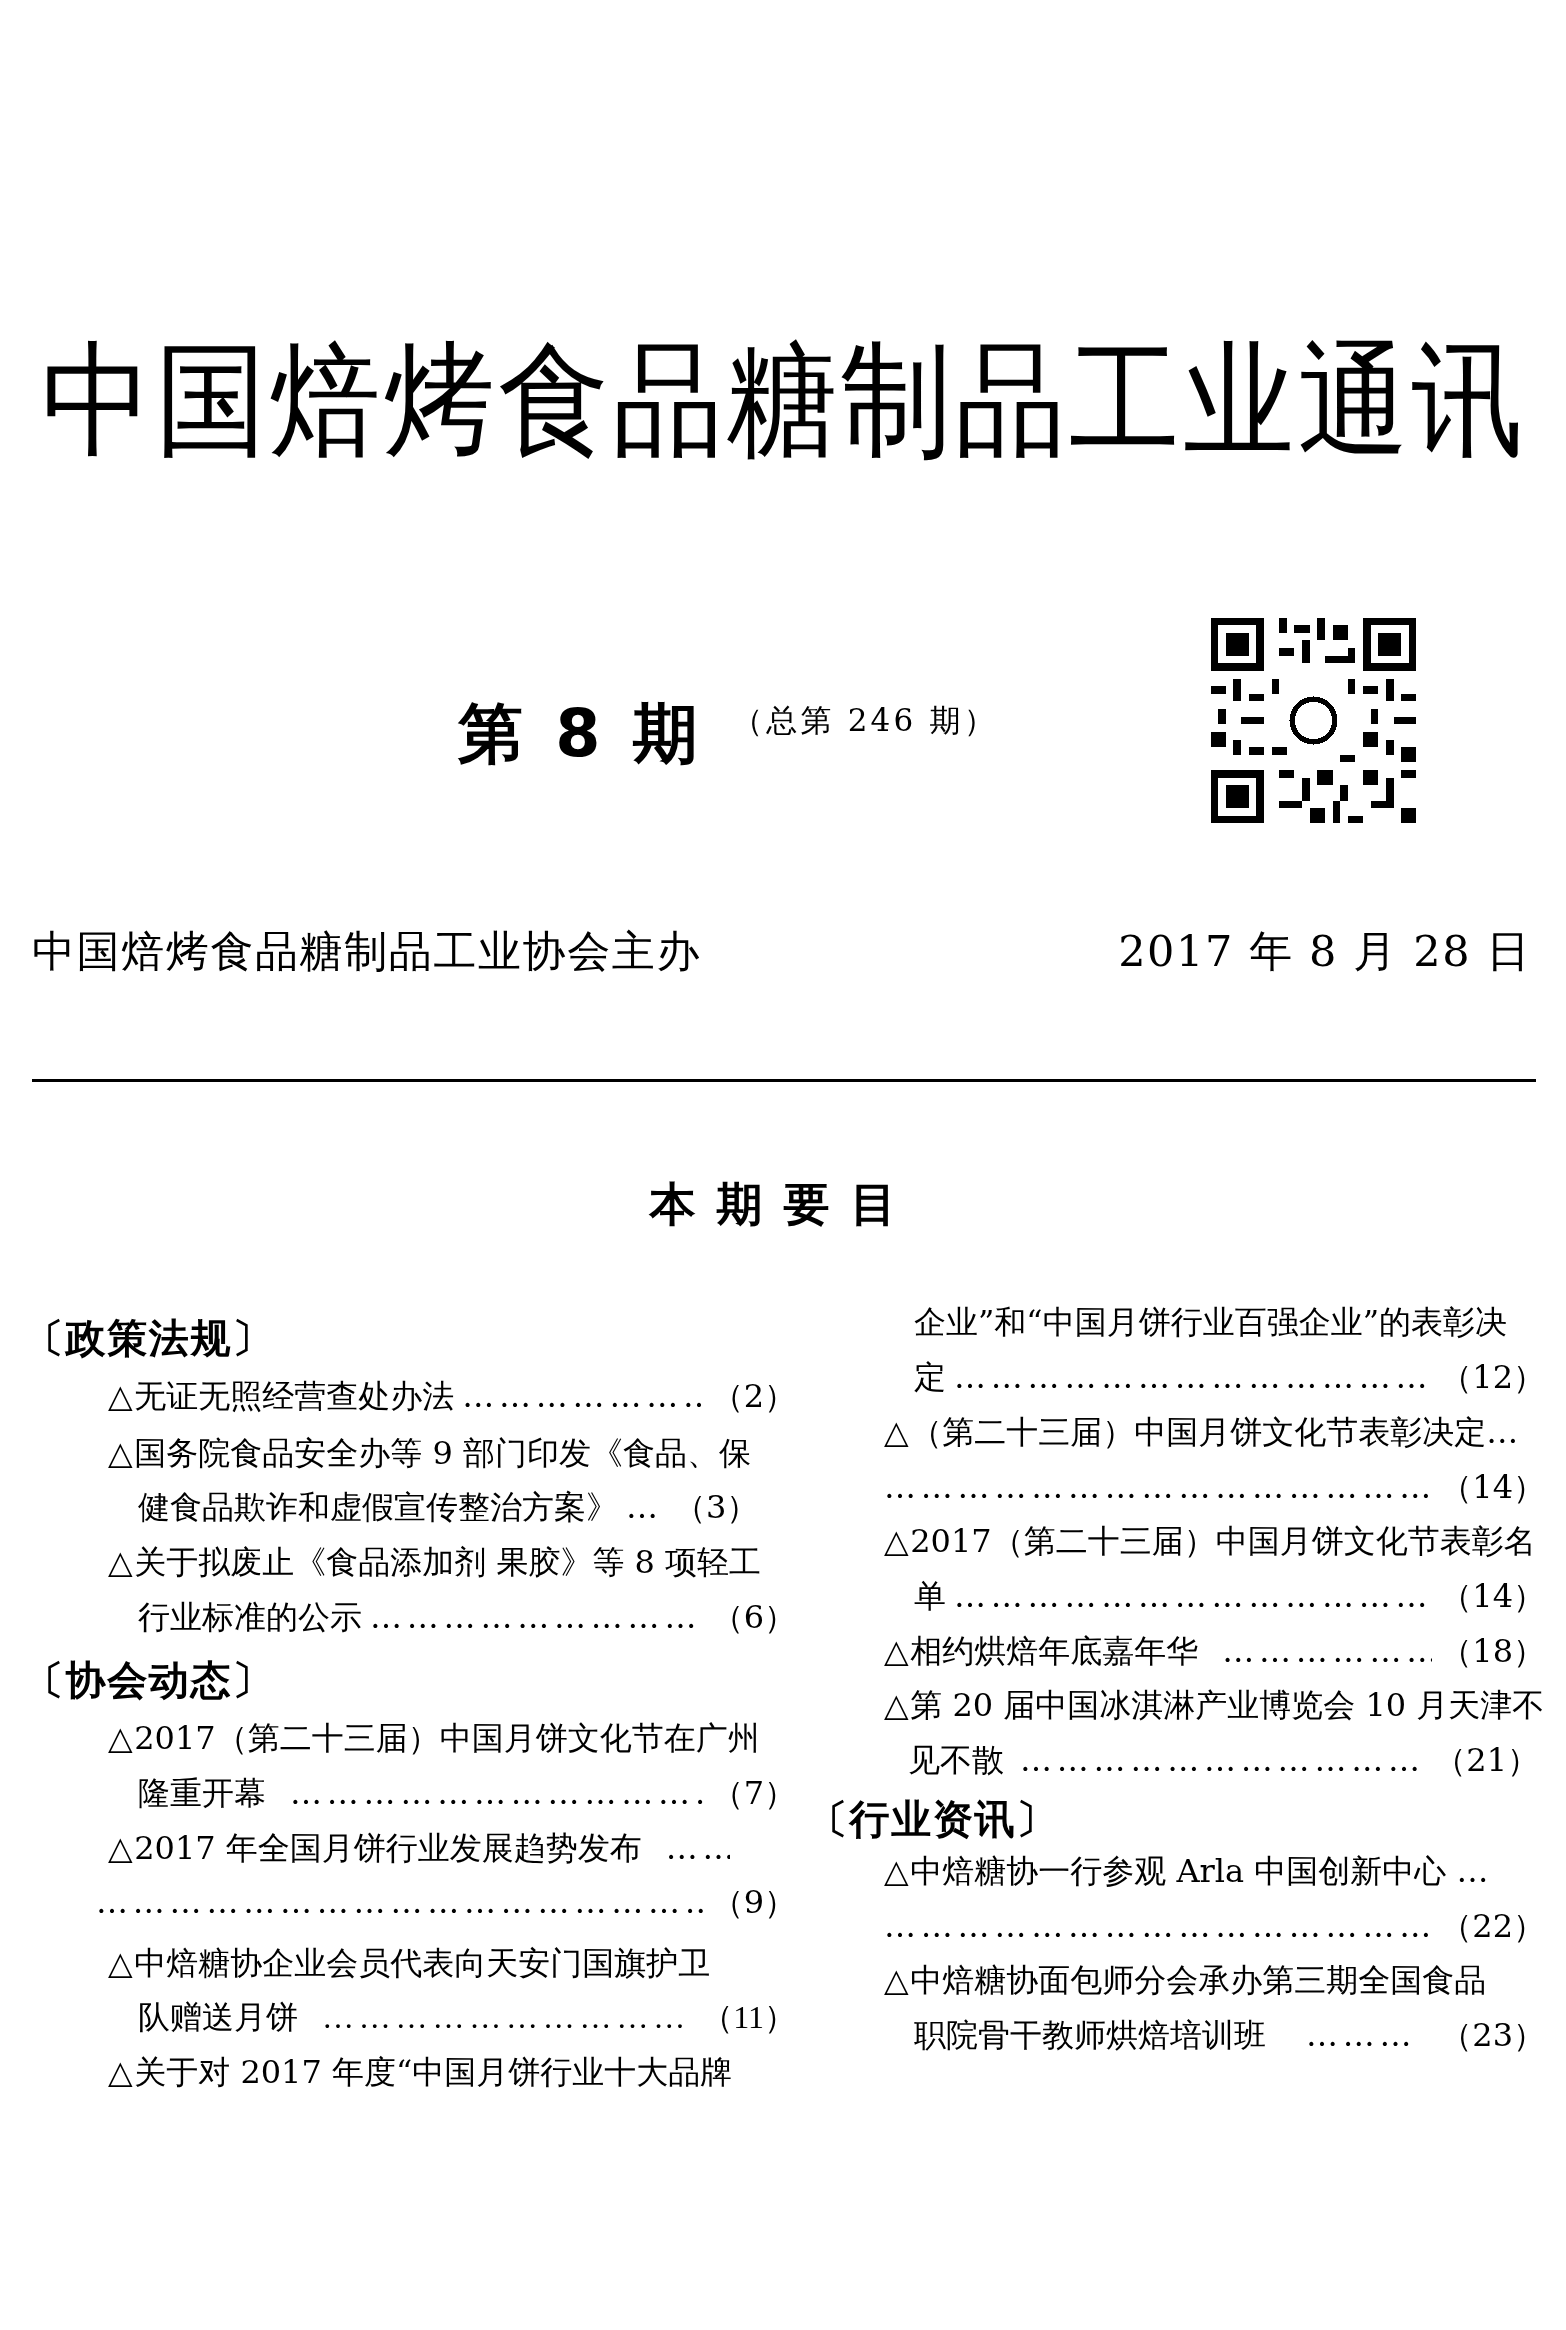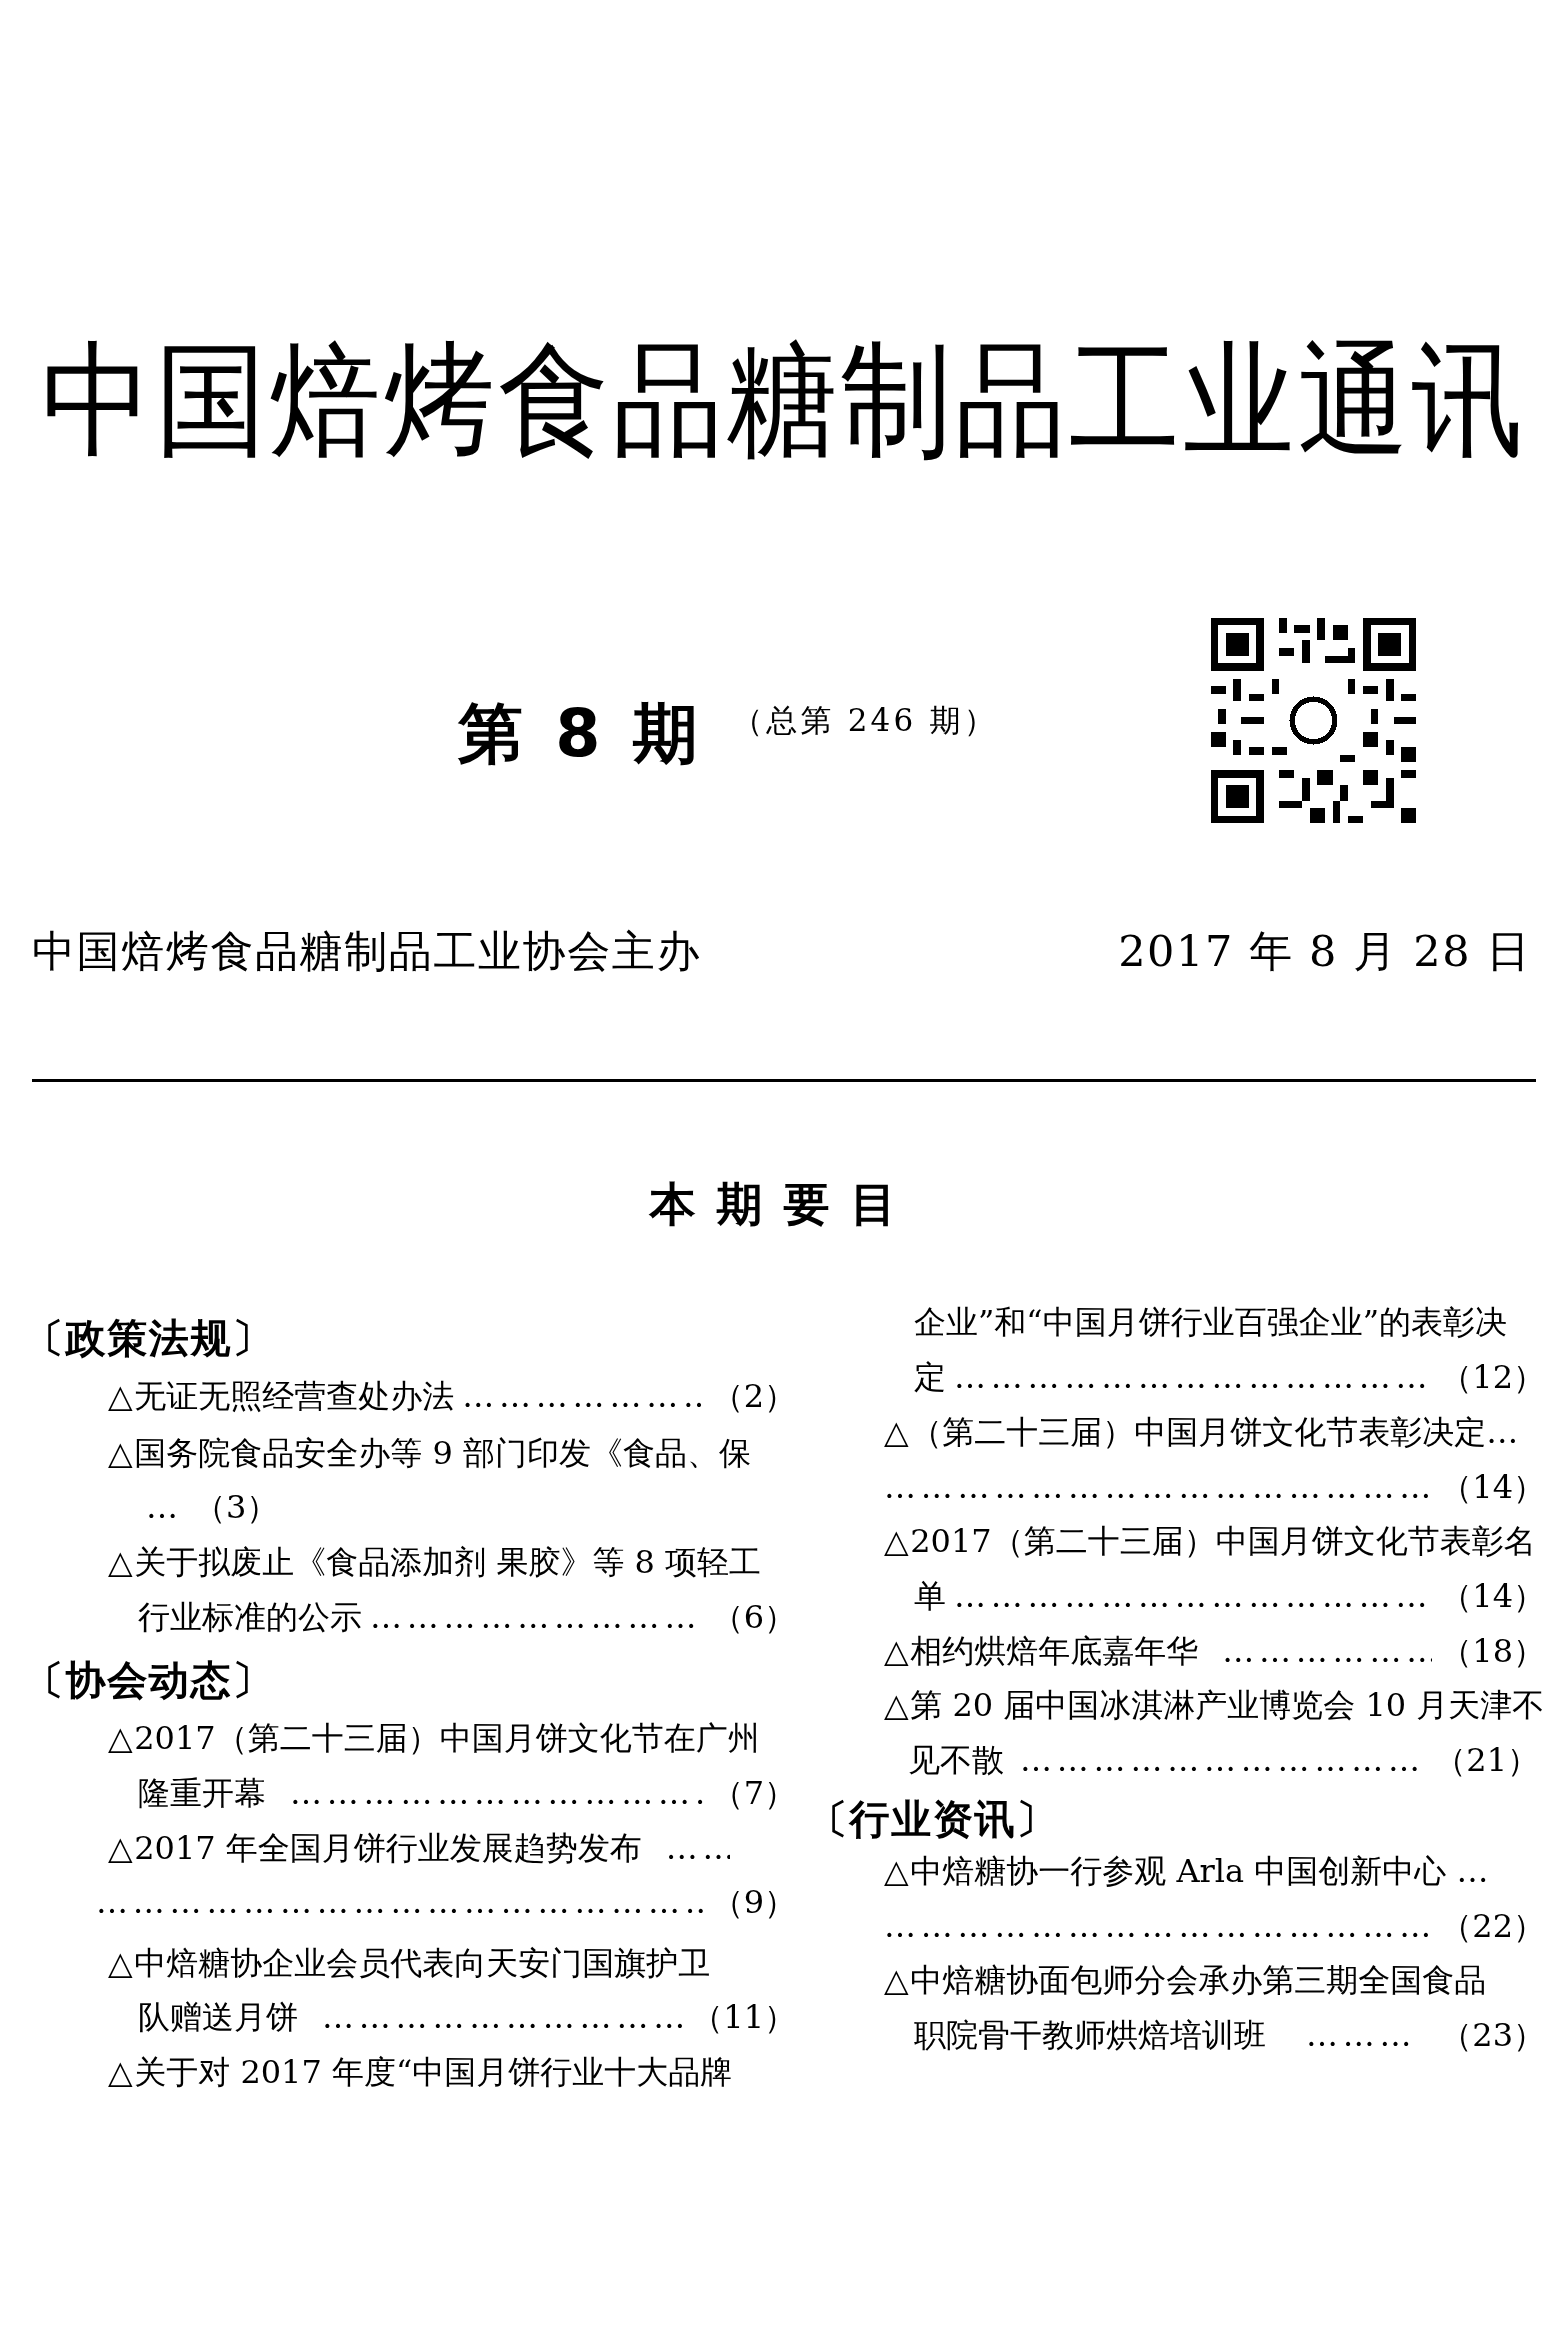--- a/index.html
+++ b/index.html
@@ -122,20 +122,21 @@
     <span class="txt">无证无照经营查处办法</span>
     <span class="dots">…………………………………………………………………………………</span>
     <span class="page">（2）</span>
   </div>
 
   <div class="line" style="top:1432px; left:76px; width:688px;">
     <span class="tri">△</span>
     <span class="txt">国务院食品安全办等 9 部门印发《食品、保</span>
   </div>
   <div class="line" style="top:1486px; left:106px; width:658px;">
+    <span class="txt">健食品欺诈和虚假宣传整治方案》</span>
     <span class="dots" style="flex:0 0 40px;">…………………………………………………………………………………</span>
     <span class="page">（3）</span>
   </div>
 
   <div class="line" style="top:1541px; left:76px; width:688px;">
     <span class="tri">△</span>
     <span class="txt">关于拟废止《食品添加剂 果胶》等 8 项轻工</span>
   </div>
   <div class="line" style="top:1596px; left:106px; width:658px;">
     <span class="txt">行业标准的公示</span>
@@ -162,21 +163,21 @@
   </div>
   <div class="line" style="top:1881px; left:64px; width:700px;">
     <span class="dots" style="margin-left:0;">…………………………………………………………………………………</span>
     <span class="page">（9）</span>
   </div>
 
   <div class="line" style="top:1942px; left:76px; width:688px;">
     <span class="tri">△</span>
     <span class="txt">中焙糖协企业会员代表向天安门国旗护卫</span>
   </div>
-  <div class="line" style="top:1996px; left:106px; width:658px;">
+  <div class="line" style="top:1996px; left:106px; width:658px;font-family:Liberation Serif, serif;">
     <span class="txt">队赠送月饼</span>
     <span class="dots" style="margin-left:24px;">…………………………………………………………………………………</span>
     <span class="page">（11）</span>
   </div>
 
   <div class="line" style="top:2051px; left:76px; width:688px;">
     <span class="tri">△</span>
     <span class="txt">关于对 2017 年度“中国月饼行业十大品牌</span>
   </div>
 </div>

